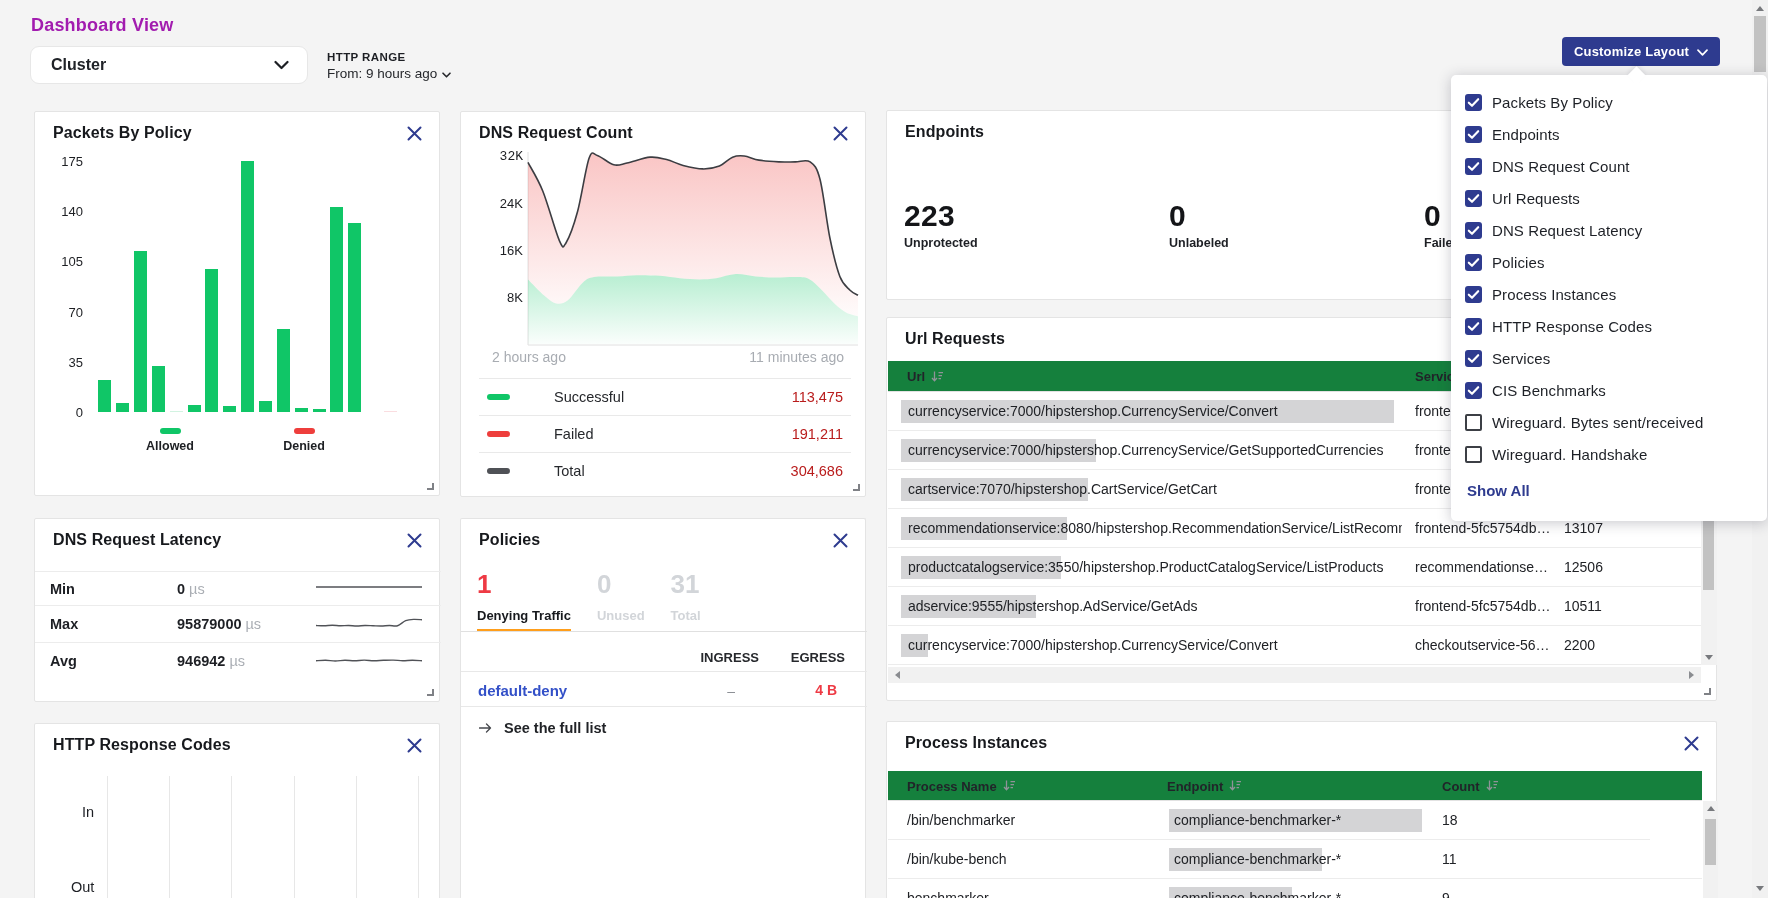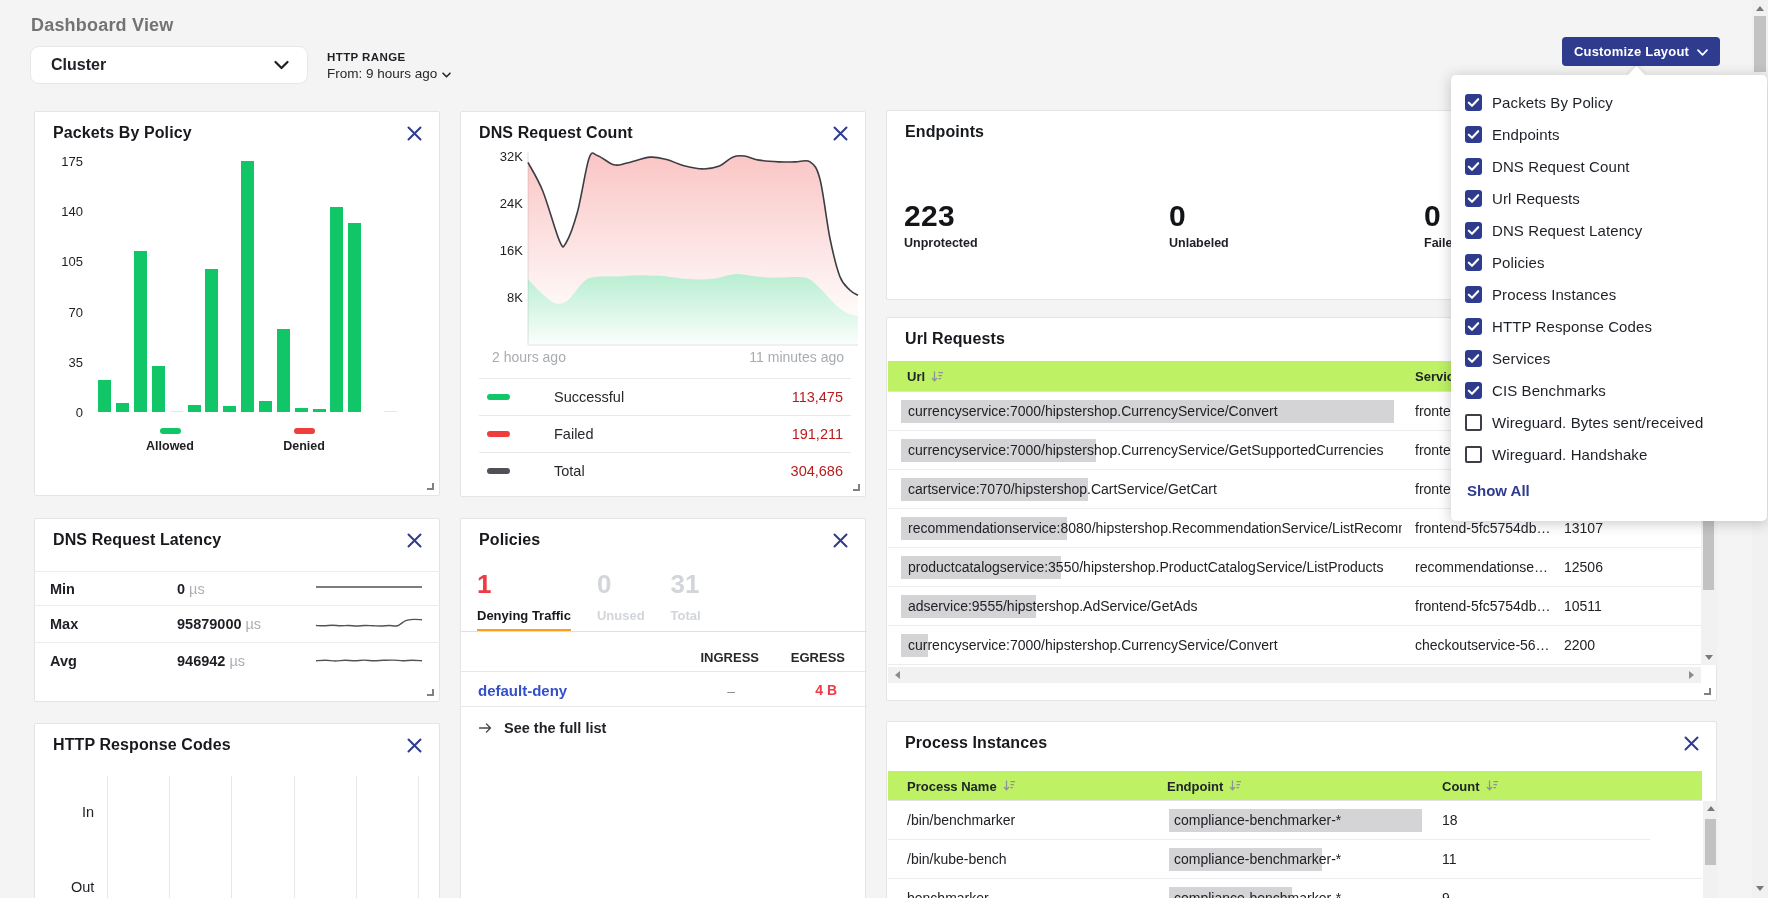--- a/index.html
+++ b/index.html
@@ -8,21 +8,21 @@
     font-family:"Liberation Sans", sans-serif;
     background:#f4f4f4;
     color:#202328;
     position:relative;
   }
   .stage { position:absolute; left:0; top:0; width:1768px; height:898px; }
 
   
   .page-title {
     position:absolute; left:31px; top:15px;
-    font-size:18px; font-weight:700; color:#737373; letter-spacing:0.2px;
+    font-size:18px; font-weight:700; color:#a21caf; letter-spacing:0.2px;
   }
   .view-select {
     position:absolute; left:30px; top:46px; width:278px; height:38px;
     background:#fff; border:1px solid #e7e7e7; border-radius:9px;
     display:flex; align-items:center; justify-content:space-between;
     padding:0 18px 0 20px; cursor:pointer;
   }
   .view-select .val { font-size:16px; font-weight:600; color:#202328; }
   .time-range { position:absolute; left:327px; top:51px; }
   .time-range .tr-label { font-size:11.5px; font-weight:700; color:#1d1f24; letter-spacing:0.4px; }
@@ -69,21 +69,21 @@
   .dc-legend-label { margin-left:44px; font-size:14.5px; color:#26282c; }
   .dc-legend-value { margin-left:auto; margin-right:8px; font-size:14.5px; color:#b91c1c; }
 
   
   #card-endpoints { left:886px; top:110px; width:831px; height:190px; }
   .ep-stat { position:absolute; top:88px; }
   .ep-num { font-size:30px; font-weight:800; color:#141518; letter-spacing:0.3px; }
   .ep-label { font-size:12.5px; font-weight:700; color:#1d1f24; margin-top:3px; }
 
   
-  .tbl-head { position:absolute; background:#bef264; border-bottom:1px solid #e2e2e2; }
+  .tbl-head { position:absolute; background:#15803d; border-bottom:1px solid #e2e2e2; }
   .tbl-col-h { position:absolute; top:50%; transform:translateY(-50%); font-size:13px; font-weight:700; color:#212429; display:flex; align-items:center; gap:6px; cursor:pointer; white-space:nowrap; }
   .tbl-row { position:absolute; height:39px; border-bottom:1px solid #ececec; background:#fff; }
   .cell-bar { position:absolute; top:8px; height:23px; background:#d4d4d6; }
   .cell-text { position:absolute; top:50%; transform:translateY(-50%); font-size:14px; color:#202226; white-space:nowrap; }
 
   #card-urlreq { left:886px; top:317px; width:831px; height:384px; }
   #card-process { left:886px; top:721px; width:831px; height:250px; border-bottom:none; }
 
   
   .sb { position:absolute; background:#f1f1f1; }
@@ -227,21 +227,21 @@
     <div class="card-title">DNS Request Count</div>
     <span class="card-close">
       <svg width="15" height="15" viewBox="0 0 15 15">
           <path d="M1.5 1.5 L13.5 13.5 M13.5 1.5 L1.5 13.5" stroke="#2e3b8f" stroke-width="2" stroke-linecap="round"></path>
         </svg>
     </span>
     <div id="dc-plot" style="position:absolute;left:0;top:0;width:406px;height:260px;">
         <div class="dc-ylab" style="left: 22px; top: 185px;">8K</div>
         <div class="dc-ylab" style="left: 22px; top: 138px;">16K</div>
         <div class="dc-ylab" style="left: 22px; top: 91px; text-align: right;">24K</div>
-        <div class="dc-ylab" style="left: 22px; top: 44px;">32K</div>
+        <div class="dc-ylab" style="left: 22px; top: 44px; font-family: Liberation Mono, monospace;">32K</div>
         <div class="dc-xlab" style="left: 31px; top: 237px;">2 hours ago</div>
         <div class="dc-xlab" style="right: 23px; top: 237px;">11 minutes ago</div>
         <svg width="406" height="260" style="position:absolute;left:0;top:0;">
           <defs>
             <linearGradient id="gradRed" x1="0" y1="0" x2="0" y2="1">
               <stop offset="0%" stop-color="#ee3e3c" stop-opacity="0.3"></stop>
               <stop offset="100%" stop-color="#ee3e3c" stop-opacity="0.02"></stop>
             </linearGradient>
             <linearGradient id="gradGreen" x1="0" y1="0" x2="0" y2="1">
               <stop offset="0%" stop-color="#10c667" stop-opacity="0.3"></stop>

